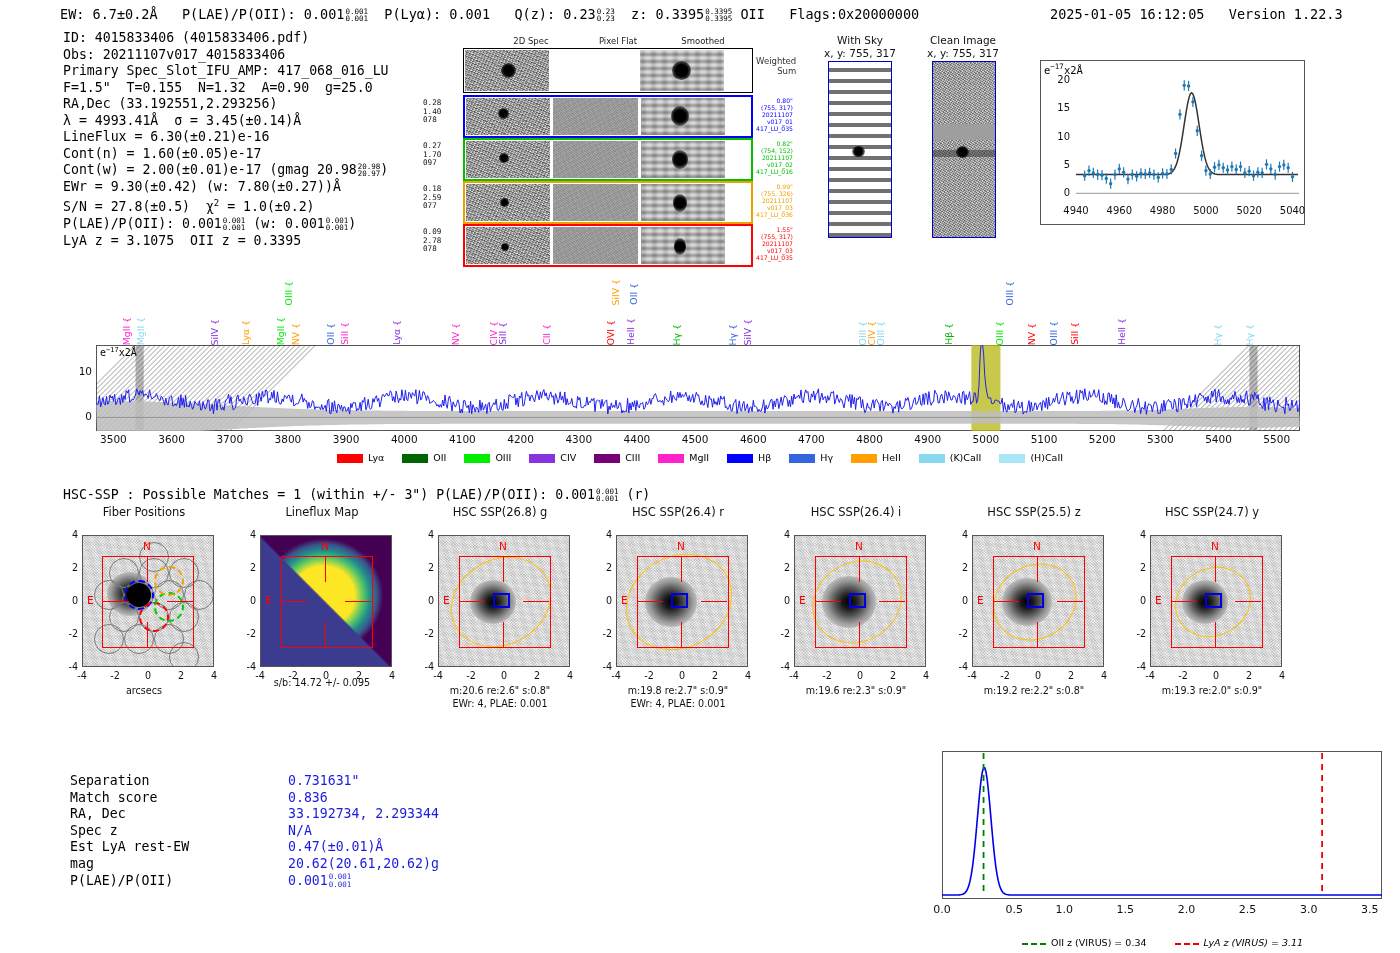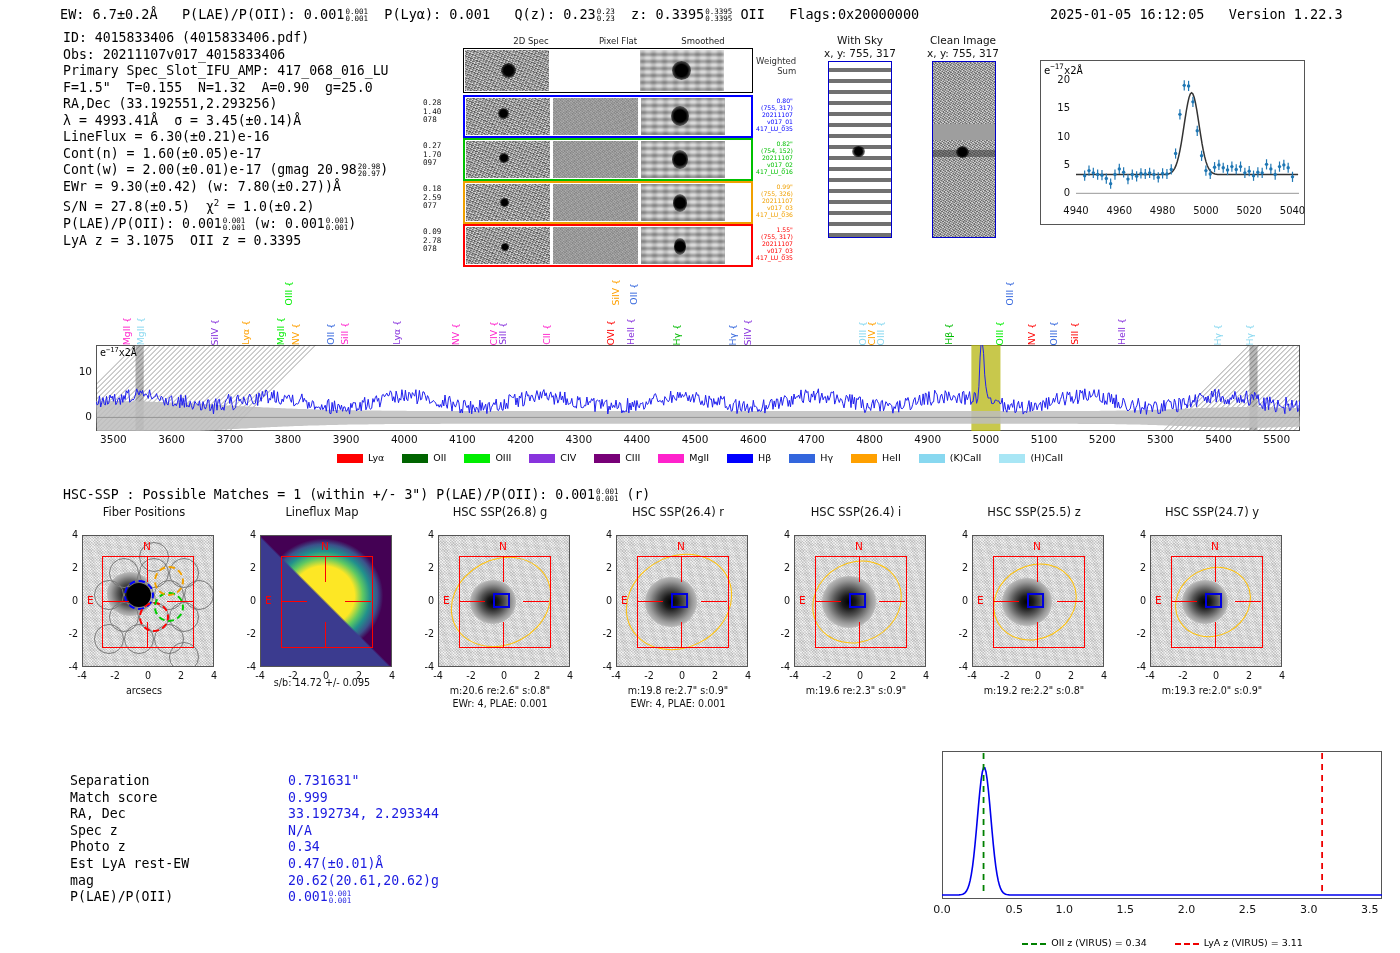--- a/index.html
+++ b/index.html
@@ -765,24 +765,23 @@
       <div class="atick" style="left: 107px; top: 165px; width: 28px; text-align: center;">2</div>
       <div class="atick" style="left: 0px; top: 57px; width: 18px; text-align: right;">2</div>
       <div class="atick" style="left: 140px; top: 165px; width: 28px; text-align: center;">4</div>
       <div class="atick" style="left: 0px; top: 24px; width: 18px; text-align: right;">4</div>
       <div class="pansub" style="left: -12px; top: 180px; width: 192px;">m:19.3  re:2.0"  s:0.9"</div>
     </div>
   </div>
 
 <div class="abs mono" id="btable">
     <div><span class="k">Separation</span><span class="v" style="color: rgb(26, 26, 224);">0.731631"</span></div>
-    <div><span class="k">Match score</span><span class="v" style="color: rgb(26, 26, 224);">0.999</span></div>
+    <div><span class="k">Match score</span><span class="v" style="color: rgb(26, 26, 224);">0.836</span></div>
     <div><span class="k">RA, Dec</span><span class="v" style="color: rgb(26, 26, 224);">33.192734, 2.293344</span></div>
     <div><span class="k">Spec z</span><span class="v" style="color: rgb(26, 26, 224);">N/A</span></div>
-    <div><span class="k">Photo z</span><span class="v" style="color: rgb(26, 26, 224);">0.34</span></div>
     <div><span class="k">Est LyA rest-EW</span><span class="v" style="color: rgb(26, 26, 224);">0.47(±0.01)Å</span></div>
     <div><span class="k">mag</span><span class="v" style="color: rgb(26, 26, 224);">20.62(20.61,20.62)g</span></div>
     <div><span class="k">P(LAE)/P(OII)</span><span class="v" style="color: rgb(26, 26, 224);">0.001<sub class="sup2"><i>0.001</i><i>0.001</i></sub></span></div>
   </div>
 
 <div class="abs" id="photzbox">
   <div id="photz-title">Phot z PDF</div>
   <div class="axes" id="photzax" style="left:12px;top:18px;width:440px;height:148px">
     <div class="axframe"></div>
     <svg id="photzsvg" width="440" height="148" style="position:absolute;left:0;top:0">
@@ -794,14 +793,14 @@
   <div id="photzticks" class="abs" style="left: 12px; top: 170px; width: 440px; height: 16px;">
       <div class="tlab" style="left: -20px; top: 0px; width: 40px; text-align: center; font-size: 11px;">0.0</div>
       <div class="tlab" style="left: 41.1111px; top: 0px; width: 40px; text-align: right; font-size: 11px;">0.5</div>
       <div class="tlab" style="left: 102.222px; top: 0px; width: 40px; text-align: center; font-size: 11px;">1.0</div>
       <div class="tlab" style="left: 163.333px; top: 0px; width: 40px; text-align: center; font-size: 11px;">1.5</div>
       <div class="tlab" style="left: 224.444px; top: 0px; width: 40px; text-align: center; font-size: 11px;">2.0</div>
       <div class="tlab" style="left: 285.556px; top: 0px; width: 40px; text-align: center; font-size: 11px;">2.5</div>
       <div class="tlab" style="left: 346.667px; top: 0px; width: 40px; text-align: center; font-size: 11px;">3.0</div>
       <div class="tlab" style="left: 407.778px; top: 0px; width: 40px; text-align: center; font-size: 11px;">3.5</div>
     </div>
-  <div id="photzlegend"><span style="margin: 0px 14px;"><i class="dashsw" style="border-top-color:#008000"></i>OII z (VIRUS) = 0.34</span><span style="margin: 8px 14px;"><i class="dashsw" style="border-top-color:#ee0000"></i>LyA z (VIRUS) = 3.11</span></div>
+  <div id="photzlegend"><span style="margin: 0px 14px;"><i class="dashsw" style="border-top-color:#008000"></i>OII z (VIRUS) = 0.34</span><span style="margin: 8px 14px; font-style: italic;"><i class="dashsw" style="border-top-color:#ee0000"></i>LyA z (VIRUS) = 3.11</span></div>
 </div>
 
 </body></html>

